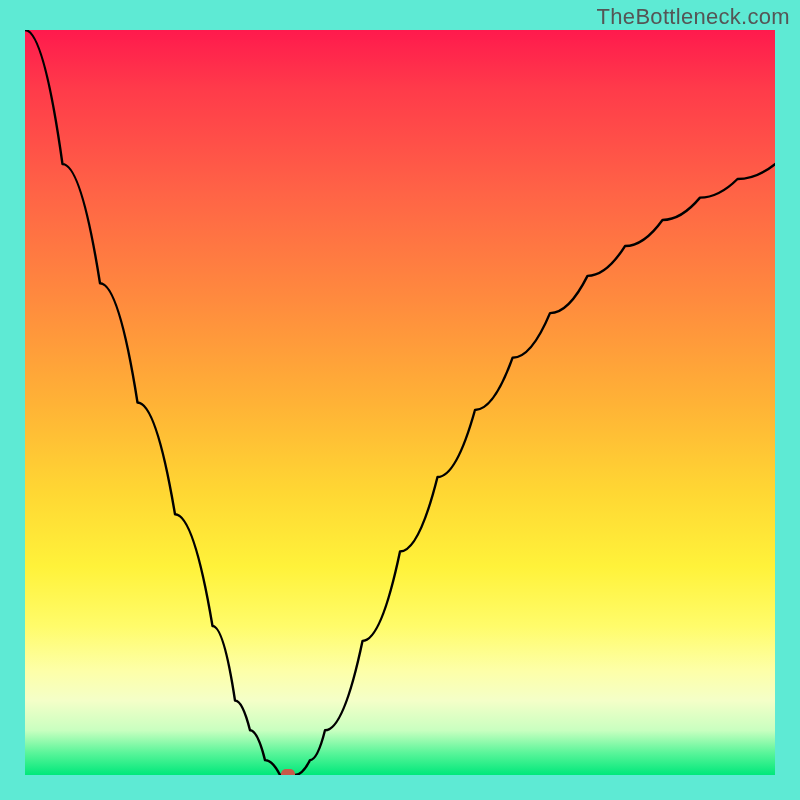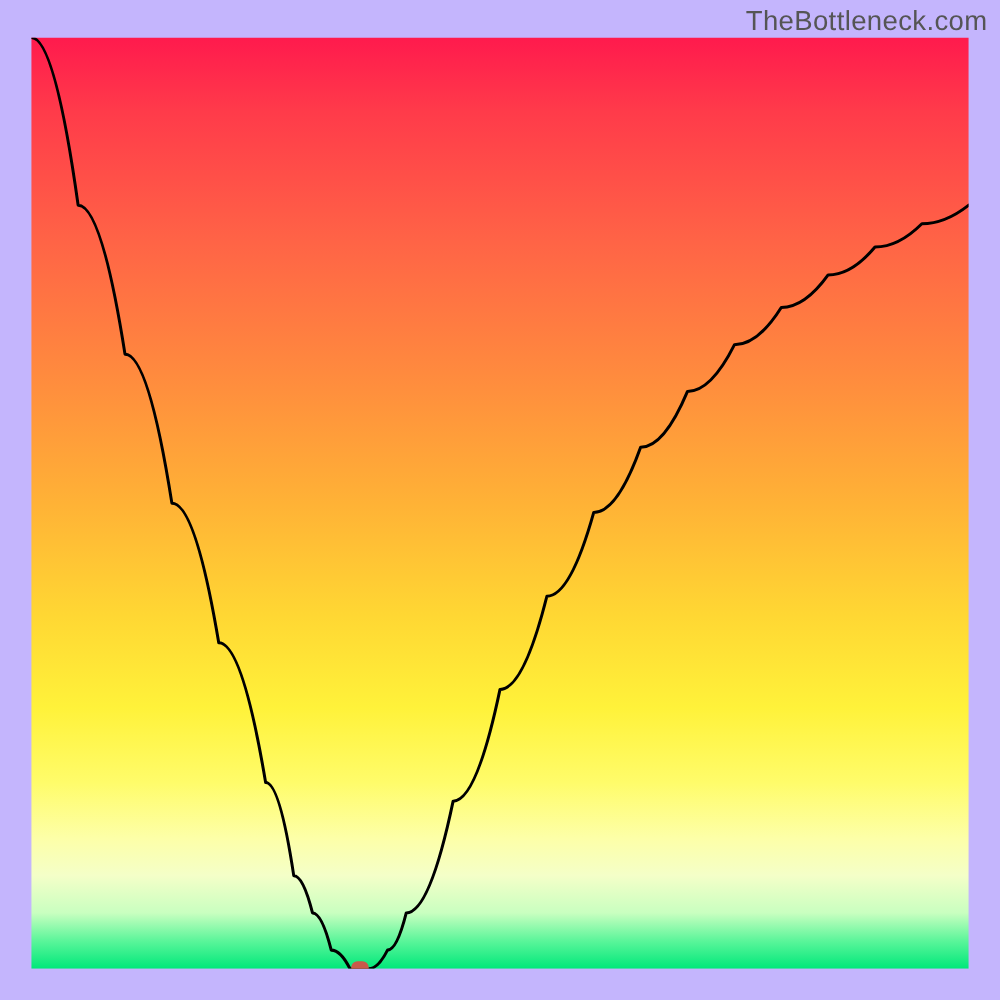--- a/index.html
+++ b/index.html
@@ -8,21 +8,21 @@
     width: 800px;
     height: 800px;
     background: #000;
     font-family: Arial, Helvetica, sans-serif;
     overflow: hidden;
   }
   .frame {
     position: relative;
     width: 800px;
     height: 800px;
-    background: #c4b5fd;
+    background: #5eead4;
   }
   .watermark {
     position: absolute;
     top: 4px;
     right: 10px;
     color: #555;
     font-size: 22px;
     font-weight: 500;
     letter-spacing: 0.3px;
     user-select: none;

